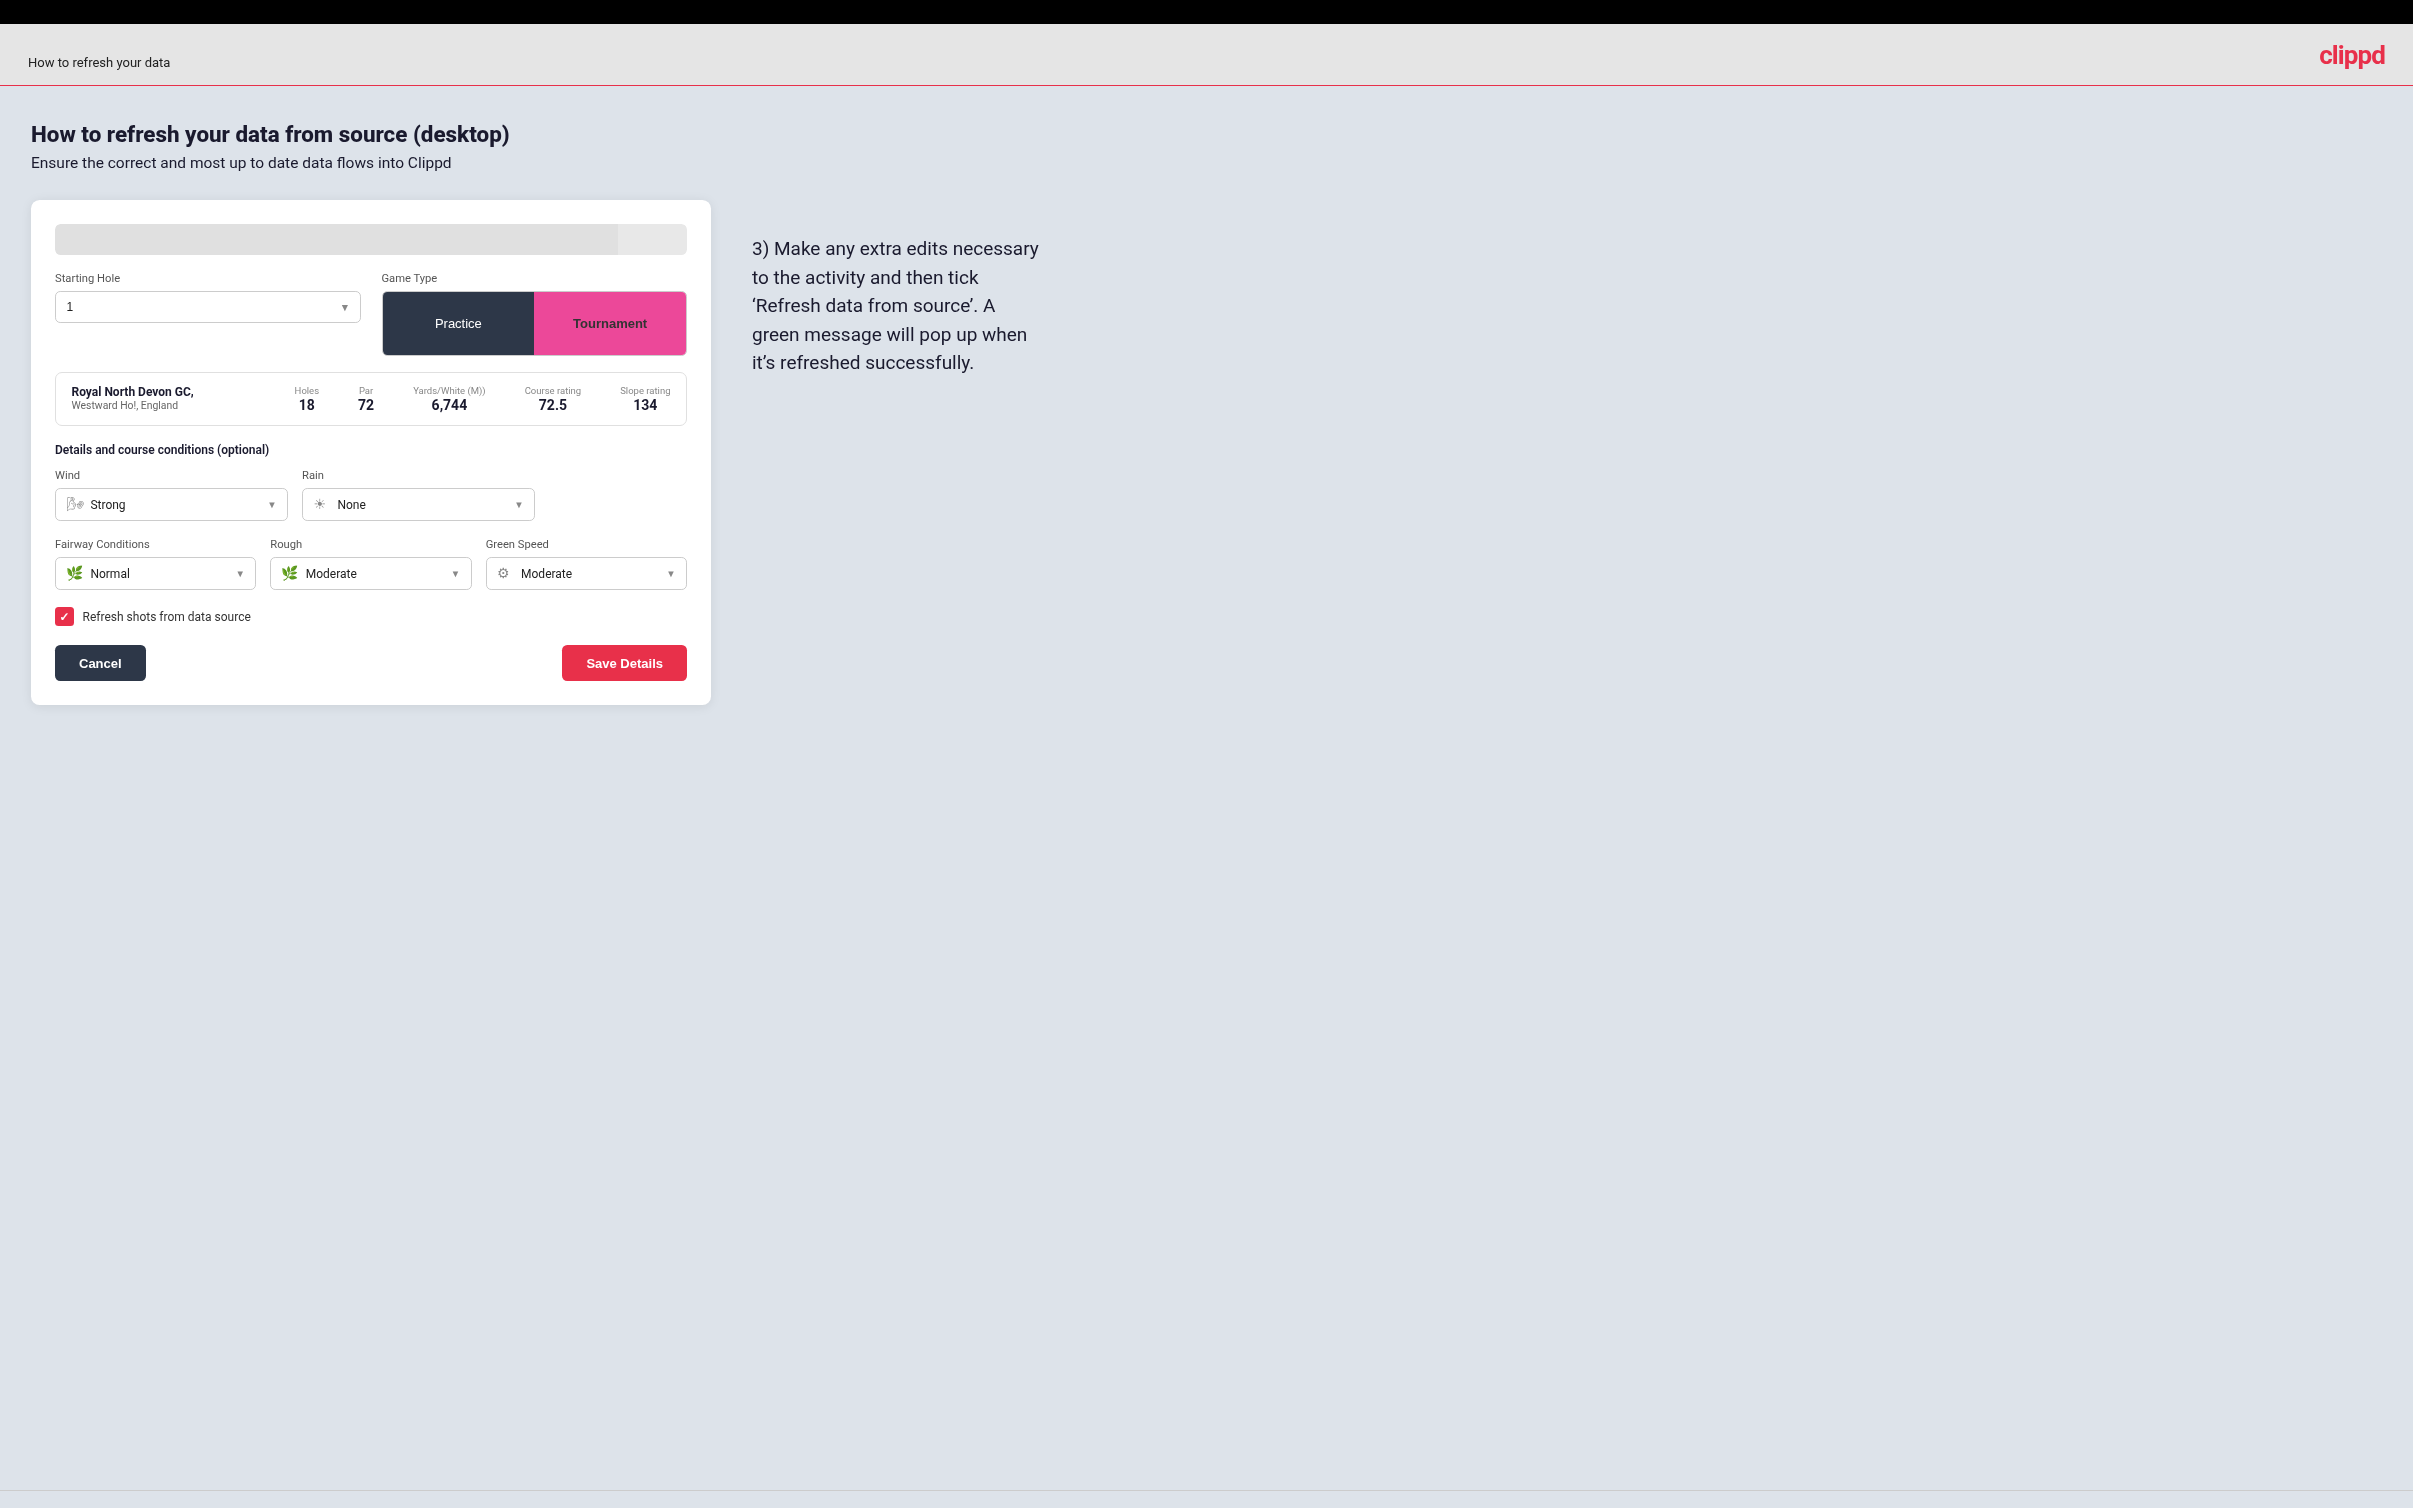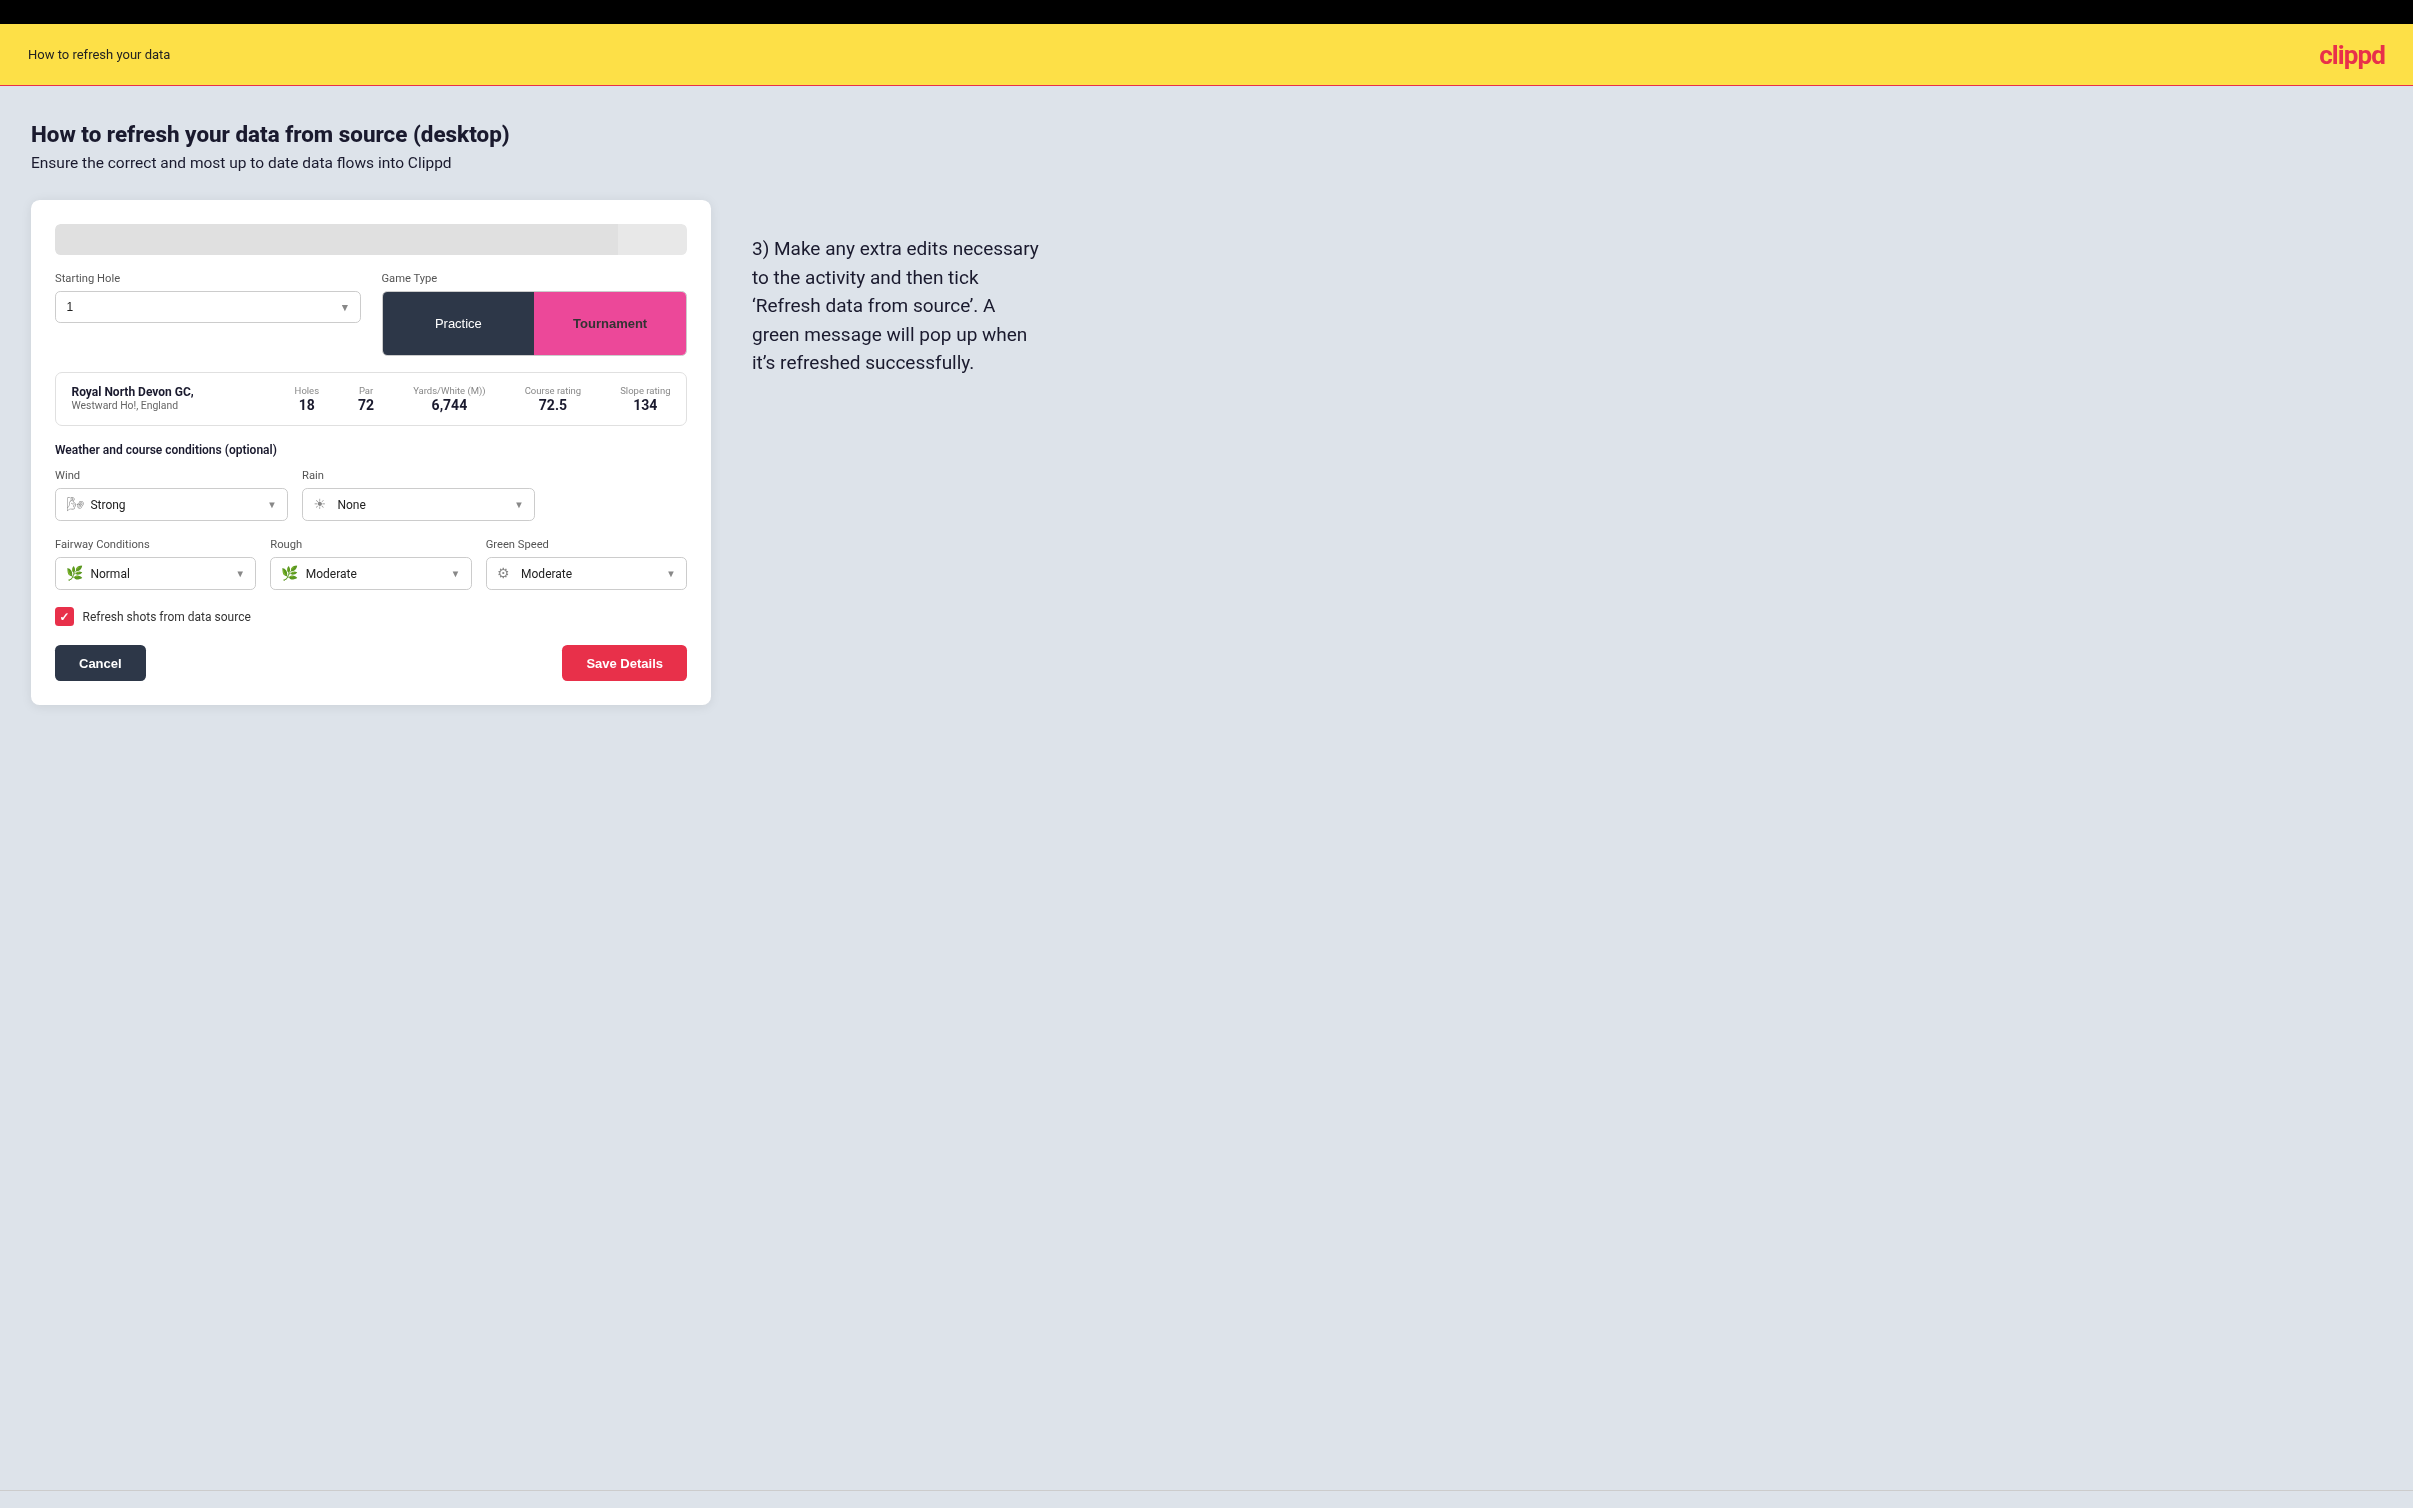--- a/index.html
+++ b/index.html
@@ -6,24 +6,24 @@
     body {
       font-family: -apple-system, BlinkMacSystemFont, 'Segoe UI', Roboto, sans-serif;
       background: #000;
       min-height: 100vh;
     }
     .top-bar {
       background: #000;
       height: 24px;
     }
     .header {
-      background: #fde047;
+      background: #e5e5e5;
       padding: 15.5px 28px;
       display: flex;
-      align-items: center;
+      align-items: flex-end;
       justify-content: space-between;
       border-bottom: 1.7px solid #e8304a;
     }
     .header-title {
       font-size: 13px;
       color: #222;
       font-weight: 400;
     }
     .logo {
       font-size: 26px;
@@ -355,21 +355,21 @@
             <span class="stat-label">Course rating</span>
             <span class="stat-value">72.5</span>
           </div>
           <div class="stat-item">
             <span class="stat-label">Slope rating</span>
             <span class="stat-value">134</span>
           </div>
         </div>
       </div>
 
-      <div class="section-title">Weather and course conditions (optional)</div>
+      <div class="section-title">Details and course conditions (optional)</div>
 
       <div class="conditions-grid">
         <div class="condition-group">
           <label class="form-label">Wind</label>
           <div class="dropdown-with-icon">
             <span class="dropdown-icon">🌬</span>
             <span class="dropdown-text">Strong</span>
             <span class="dropdown-caret">▼</span>
           </div>
         </div>

